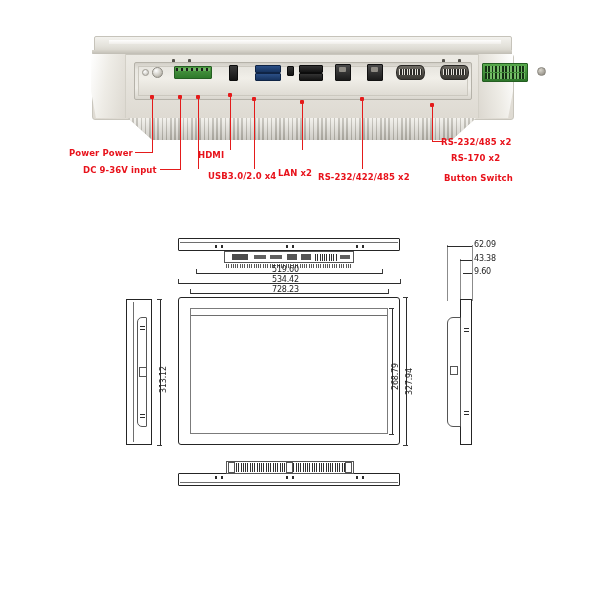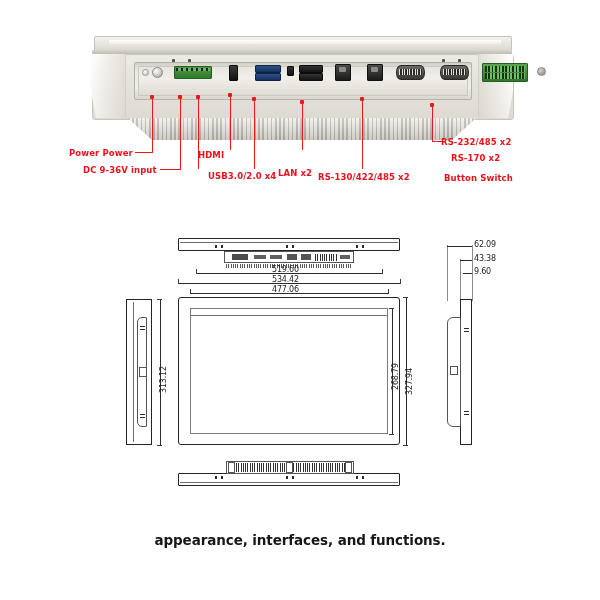--- a/index.html
+++ b/index.html
@@ -191,21 +191,21 @@
 
   <div class="led-dot" style="left:430px;top:103px;"></div>
   <div class="led-v" style="left:432px;top:103px;height:38px;"></div>
   <div class="led-h" style="left:432px;top:141px;width:11px;"></div>
 
   <div class="lbl" style="left:69px;top:148px;">Power Power</div>
   <div class="lbl" style="left:83px;top:165px;">DC 9-36V input</div>
   <div class="lbl" style="left:198px;top:150px;">HDMI</div>
   <div class="lbl" style="left:208px;top:171px;">USB3.0/2.0 x4</div>
   <div class="lbl" style="left:278px;top:152px;margin-top:16px;">LAN x2</div>
-  <div class="lbl" style="left:318px;top:172px;">RS-130/422/485 x2</div>
+  <div class="lbl" style="left:318px;top:172px;">RS-232/422/485 x2</div>
   <div class="lbl" style="left:441px;top:137px;">RS-232/485 x2</div>
   <div class="lbl" style="left:451px;top:153px;">RS-170 x2</div>
   <div class="lbl" style="left:444px;top:173px;">Button Switch</div>
 </div>
 
 <div id="draw-section">
 
   <div>
     <div class="box-o" style="left:178px;top:13px;width:222px;height:13px;border-radius:1px;"></div>
     <div class="lnl" style="left:180px;top:17px;width:218px;height:1px;"></div>
@@ -234,21 +234,21 @@
   <div class="dimtxt" style="left:272px;top:40px;">519.60</div>
 
   <div class="ln" style="left:178px;top:58px;width:222px;height:1px;"></div>
   <div class="tick" style="left:178px;top:54px;"></div>
   <div class="tick" style="left:400px;top:54px;"></div>
   <div class="dimtxt" style="left:272px;top:50px;">534.42</div>
 
   <div class="ln" style="left:190px;top:68px;width:198px;height:1px;"></div>
   <div class="tick" style="left:190px;top:64px;"></div>
   <div class="tick" style="left:388px;top:64px;"></div>
-  <div class="dimtxt" style="left:272px;top:60px;">477.06</div>
+  <div class="dimtxt" style="left:272px;top:60px;">728.23</div>
 
   <div>
     <div class="box-o" style="left:178px;top:72px;width:222px;height:148px;border-radius:3px;"></div>
     <div class="box-t" style="left:190px;top:83px;width:198px;height:126px;"></div>
     <div class="lnl" style="left:191px;top:90px;width:196px;height:1px;"></div>
   </div>
 
   <div class="ln" style="left:392px;top:83px;width:1px;height:126px;"></div>
   <div class="tickh" style="left:389px;top:83px;"></div>
   <div class="tickh" style="left:389px;top:209px;"></div>
@@ -308,14 +308,13 @@
     <div class="ln" style="left:362px;top:251px;width:2px;height:3px;"></div>
     <div class="box-s" style="left:226px;top:236px;width:128px;height:13px;"></div>
     <div class="finsrow" style="left:229px;top:238px;width:122px;height:9px;"></div>
     <div class="box-s" style="left:228px;top:237px;width:7px;height:11px;background:#fff;"></div>
     <div class="box-s" style="left:286px;top:237px;width:7px;height:11px;background:#fff;"></div>
     <div class="box-s" style="left:345px;top:237px;width:7px;height:11px;background:#fff;"></div>
   </div>
 </div>
 
 <div id="footer">
-  <div class="ftxt">appearance, interfaces, and functions.</div>
 </div>
 
 </body></html>

